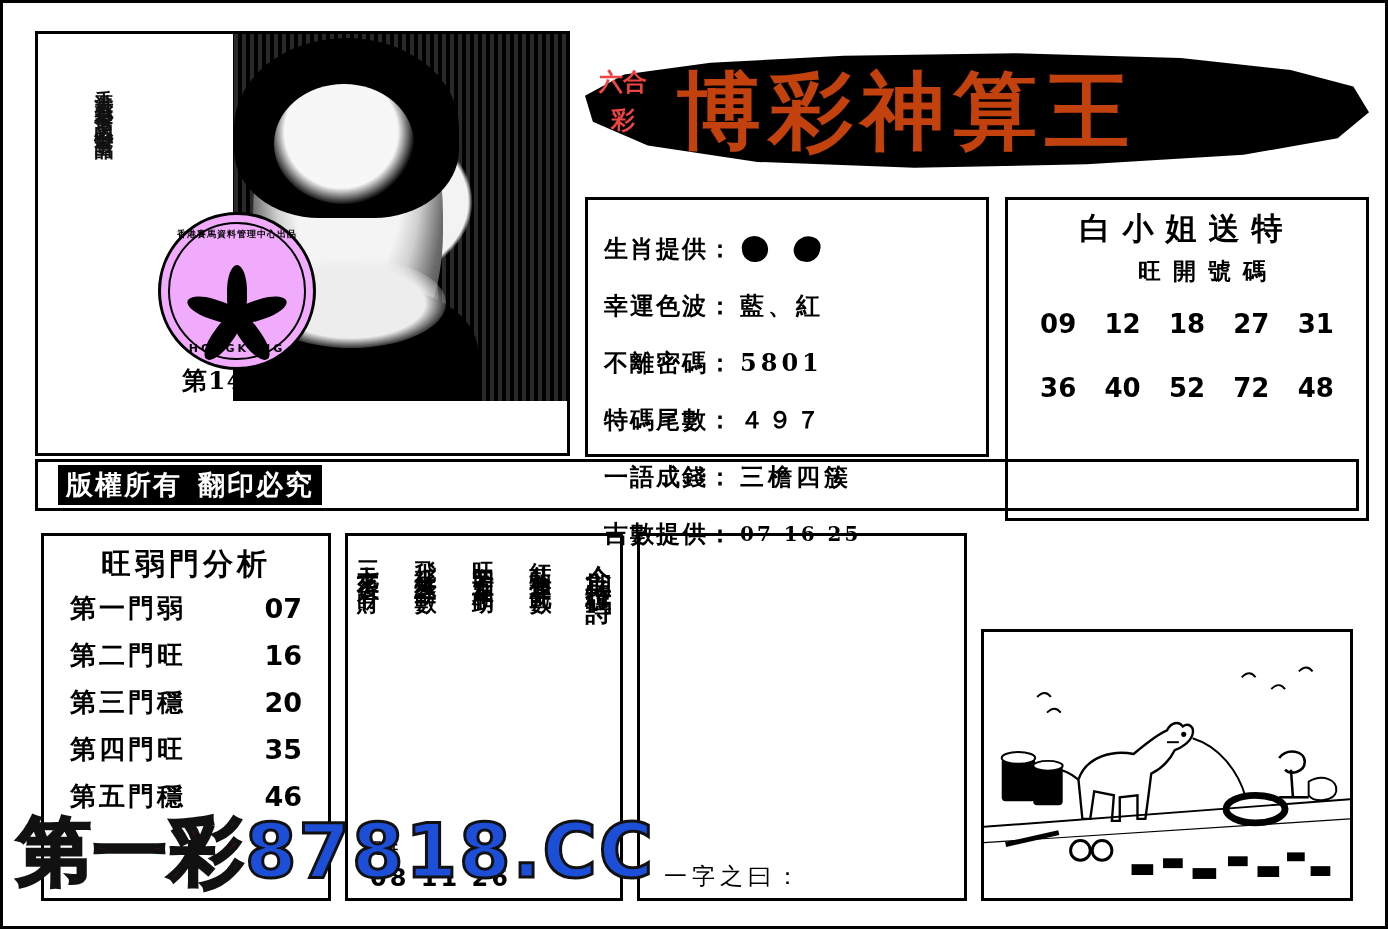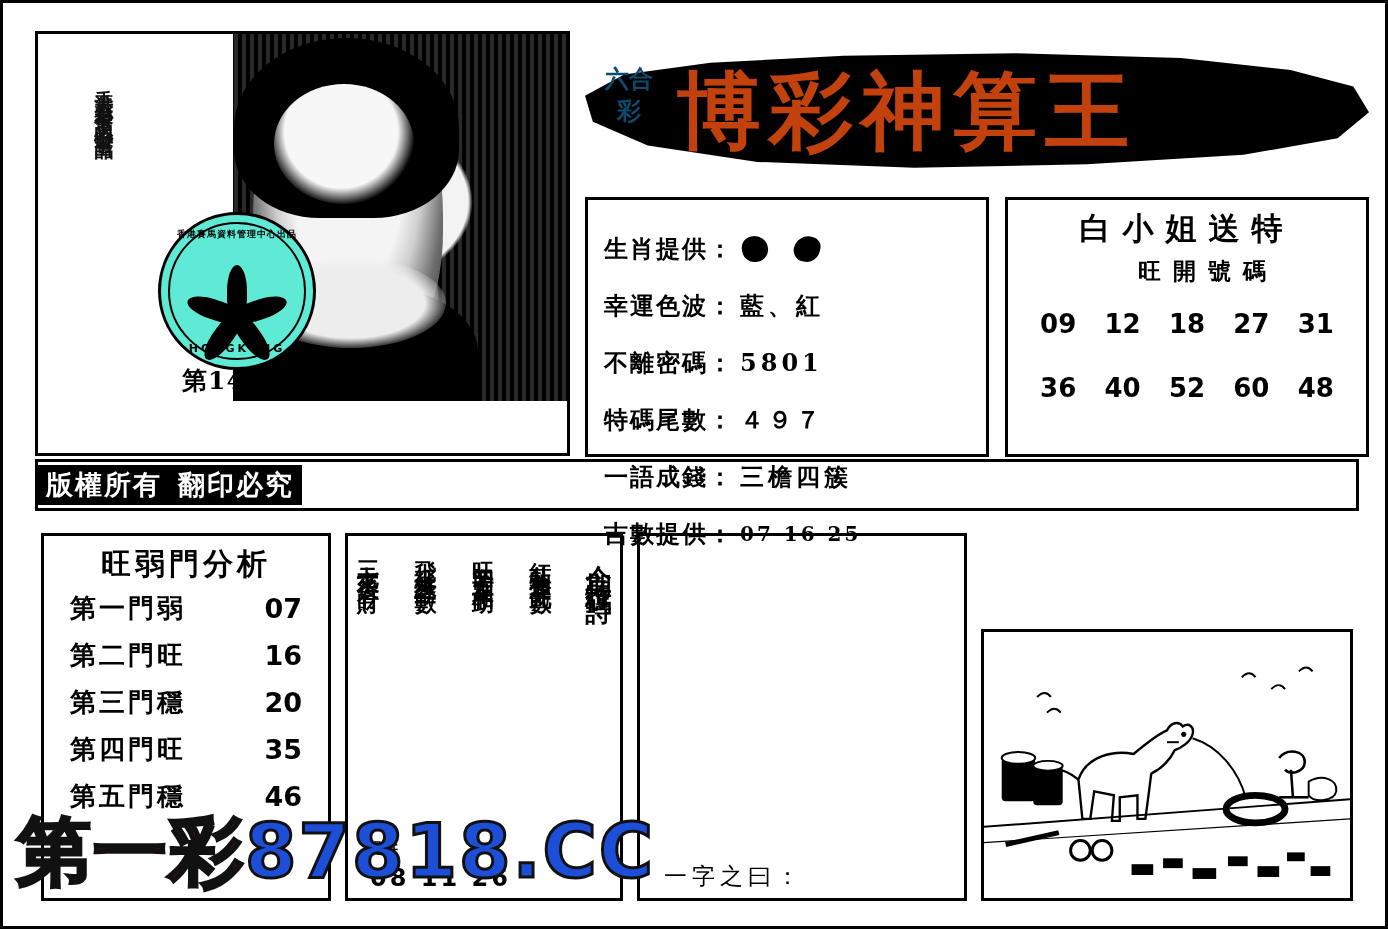--- a/index.html
+++ b/index.html
@@ -30,62 +30,62 @@
   .photo-scarf:after{content:"";position:absolute;left:28px;top:-26px;width:190px;height:90px;border-radius:50%;
     background:radial-gradient(ellipse at 50% 50%, #ededed 0 55%, rgba(237,237,237,0) 75%);}
 
   .vert-title{position:absolute;left:46px;top:40px;width:34px;height:330px;
     writing-mode:vertical-rl;text-orientation:upright;font-size:19px;letter-spacing:4px;
     font-family:"DejaVu Serif","Liberation Serif",serif;font-weight:bold;color:#111;}
   .issue{position:absolute;left:144px;bottom:56px;font-size:25px;font-weight:bold;
     font-family:"DejaVu Serif","Liberation Serif",serif;letter-spacing:1px;}
 
   .emblem{position:absolute;left:120px;top:178px;width:152px;height:152px;border-radius:50%;
-    border:3px solid #000;background:#5eead4;}
+    border:3px solid #000;background:#f0abfc;}
   .emblem .ring{position:absolute;inset:7px;border-radius:50%;border:2px solid #000;}
   .emblem .txt-top{position:absolute;left:0;right:0;top:13px;text-align:center;font-size:9px;letter-spacing:1px;font-weight:bold;}
   .emblem .txt-bot{position:absolute;left:0;right:0;bottom:12px;text-align:center;font-size:11px;letter-spacing:3px;font-weight:bold;}
   .emblem .petal{position:absolute;left:50%;top:50%;width:20px;height:52px;margin:-26px 0 0 -10px;background:#000;
     border-radius:60% 60% 40% 40%;transform-origin:50% 100%;}
   .emblem .core{position:absolute;left:50%;top:50%;width:16px;height:16px;margin:-8px 0 0 -8px;background:#000;border-radius:50%;}
 
   
   .banner{position:absolute;left:560px;top:14px;width:784px;height:155px;overflow:hidden;}
   .banner .brush{position:absolute;left:0;top:20px;width:784px;height:118px;background:#000;
     clip-path:polygon(0% 38%,5% 20%,16% 10%,33% 4%,55% 2%,76% 6%,90% 16%,98% 30%,100% 52%,96% 74%,84% 88%,64% 96%,42% 99%,22% 94%,8% 80%,1% 60%);}
   .banner .title{position:absolute;left:92px;top:24px;width:700px;font-size:84px;line-height:112px;color:#c2410c;
     font-family:"DejaVu Serif","Liberation Serif",serif;font-weight:bold;letter-spacing:8px;white-space:nowrap;}
-  .banner .prefix{position:absolute;left:14px;top:32px;width:60px;color:#0c4a6e;font-size:24px;line-height:32px;
+  .banner .prefix{position:absolute;left:8px;top:32px;width:60px;color:#ef4444;font-size:24px;line-height:38px;
     font-family:"DejaVu Serif","Liberation Serif",serif;font-weight:bold;text-align:center;}
 
   
   .info-box{position:absolute;left:560px;top:180px;width:404px;height:260px;border:3px solid #000;box-sizing:border-box;
     padding:10px 10px 0 16px;}
   .info-row{display:flex;align-items:center;height:37px;font-size:24px;
     font-family:"DejaVu Serif","Liberation Serif",serif;font-weight:bold;white-space:nowrap;margin-top:20px;}
   .info-row .lbl{letter-spacing:2px;}
   .info-row .val{margin-left:6px;letter-spacing:4px;}
   .info-row.small .val{font-size:20px;letter-spacing:3px;}
   .zodiac-glyphs{display:inline-flex;gap:26px;margin-left:8px;align-items:center;}
   .glyph{width:26px;height:26px;background:#000;border-radius:45% 55% 50% 50%;transform:rotate(-8deg);}
   .glyph.b{border-radius:60% 40% 55% 45%;transform:rotate(12deg);}
 
   
-  .lady-box{position:absolute;left:980px;top:180px;width:364px;height:260px;border:3px solid #000;box-sizing:border-box;padding:8px 0 0;}
+  .lady-box{position:absolute;left:980px;top:180px;width:364px;height:324px;border:3px solid #000;box-sizing:border-box;padding:8px 0 0;}
   .lady-title{text-align:center;font-size:31px;letter-spacing:12px;font-weight:bold;
     font-family:"DejaVu Serif","Liberation Serif",serif;}
   .lady-sub{text-align:center;font-size:23px;letter-spacing:12px;font-weight:bold;margin-top:6px;
     font-family:"DejaVu Serif","Liberation Serif",serif;margin-left:42px;}
   .lady-nums{display:flex;justify-content:space-around;font-size:26px;font-weight:bold;margin-top:22px;padding:0 18px;
     font-family:"DejaVu Sans","Liberation Sans",sans-serif;}
   .lady-nums.second{margin-top:34px;}
 
   
   .strip{position:absolute;left:32px;top:456px;width:1324px;height:52px;border:3px solid #000;box-sizing:border-box;
-    display:flex;align-items:center;padding:0 0;font-family:"DejaVu Serif","Liberation Serif",serif;}
+    display:flex;align-items:center;padding:0 20px;font-family:"DejaVu Serif","Liberation Serif",serif;}
   .strip .blk{background:#000;color:#fff;font-size:27px;font-weight:bold;padding:2px 8px;letter-spacing:2px;}
   .strip .mid{flex:1;font-size:27px;font-weight:bold;letter-spacing:0px;text-align:center;white-space:nowrap;}
   .strip .mid .lead{font-size:28px;}
 
   
   .bottom{position:absolute;left:32px;top:528px;width:1324px;height:372px;}
   .b-box{position:absolute;border:3px solid #000;box-sizing:border-box;}
 
   .box-men{left:6px;top:2px;width:290px;height:368px;padding:8px 0 0;}
   .men-title{text-align:center;font-size:30px;font-weight:bold;letter-spacing:4px;
@@ -198,21 +198,21 @@
         <span>09</span>
         <span>12</span>
         <span>18</span>
         <span>27</span>
         <span>31</span>
       </div>
       <div class="lady-nums second">
         <span>36</span>
         <span>40</span>
         <span>52</span>
-        <span>60</span>
+        <span>72</span>
         <span>48</span>
       </div>
     </div>
   </div>
 
   <div class="strip">
     <span class="blk">版權所有</span>
     <span class="blk">翻印必究</span>
   </div>
 

